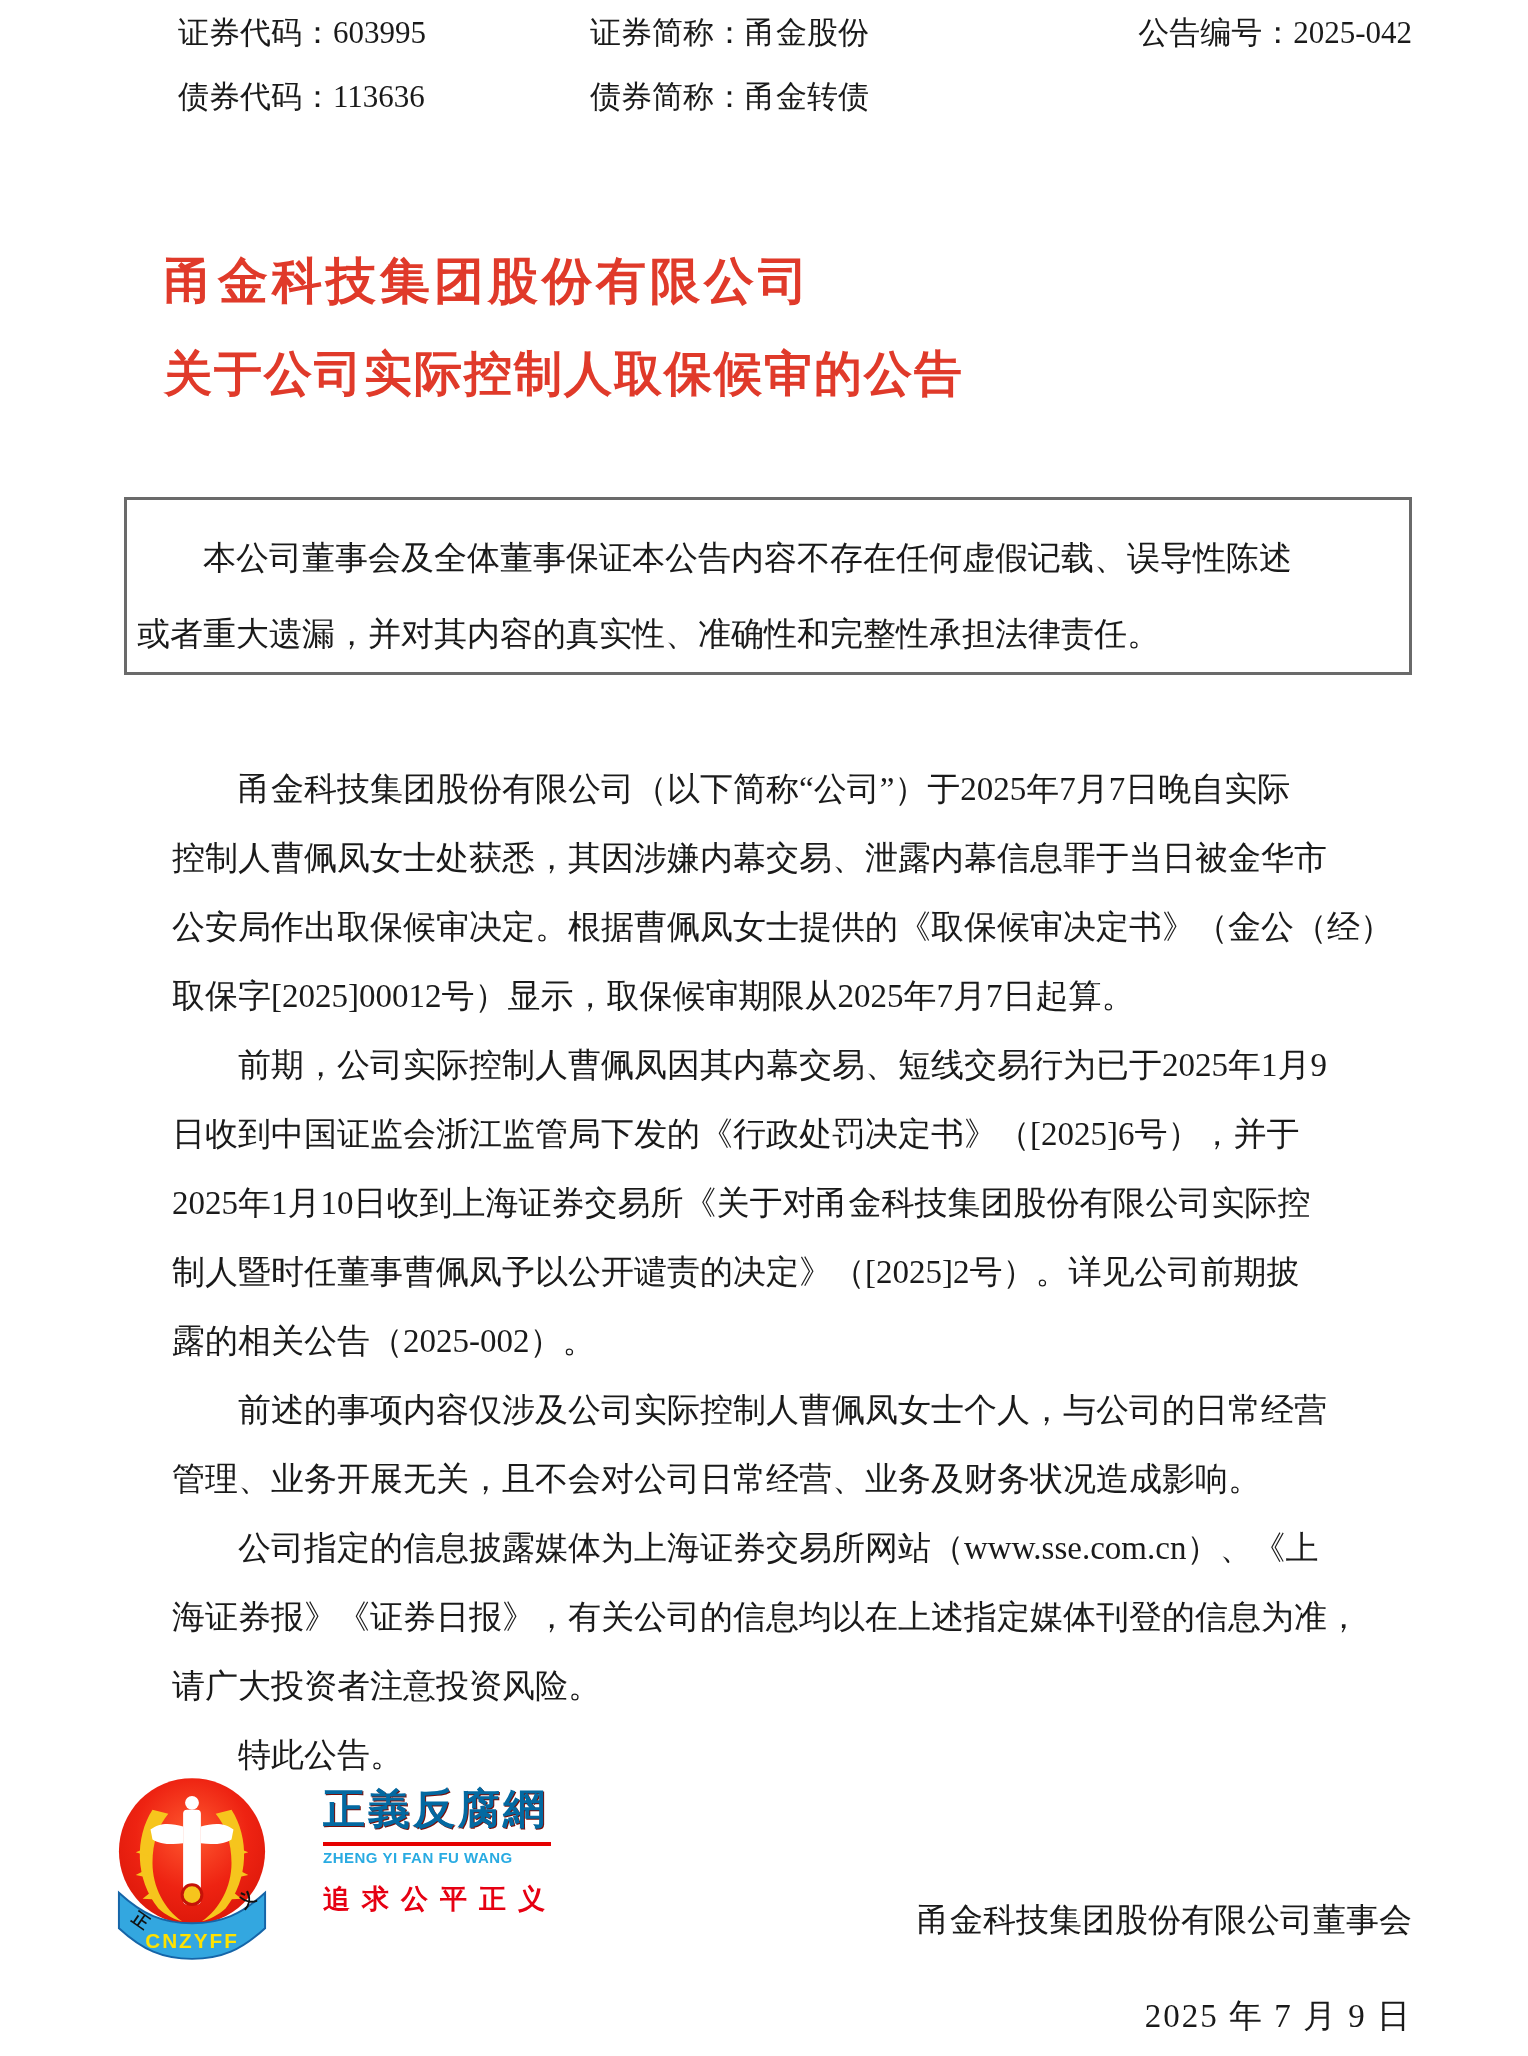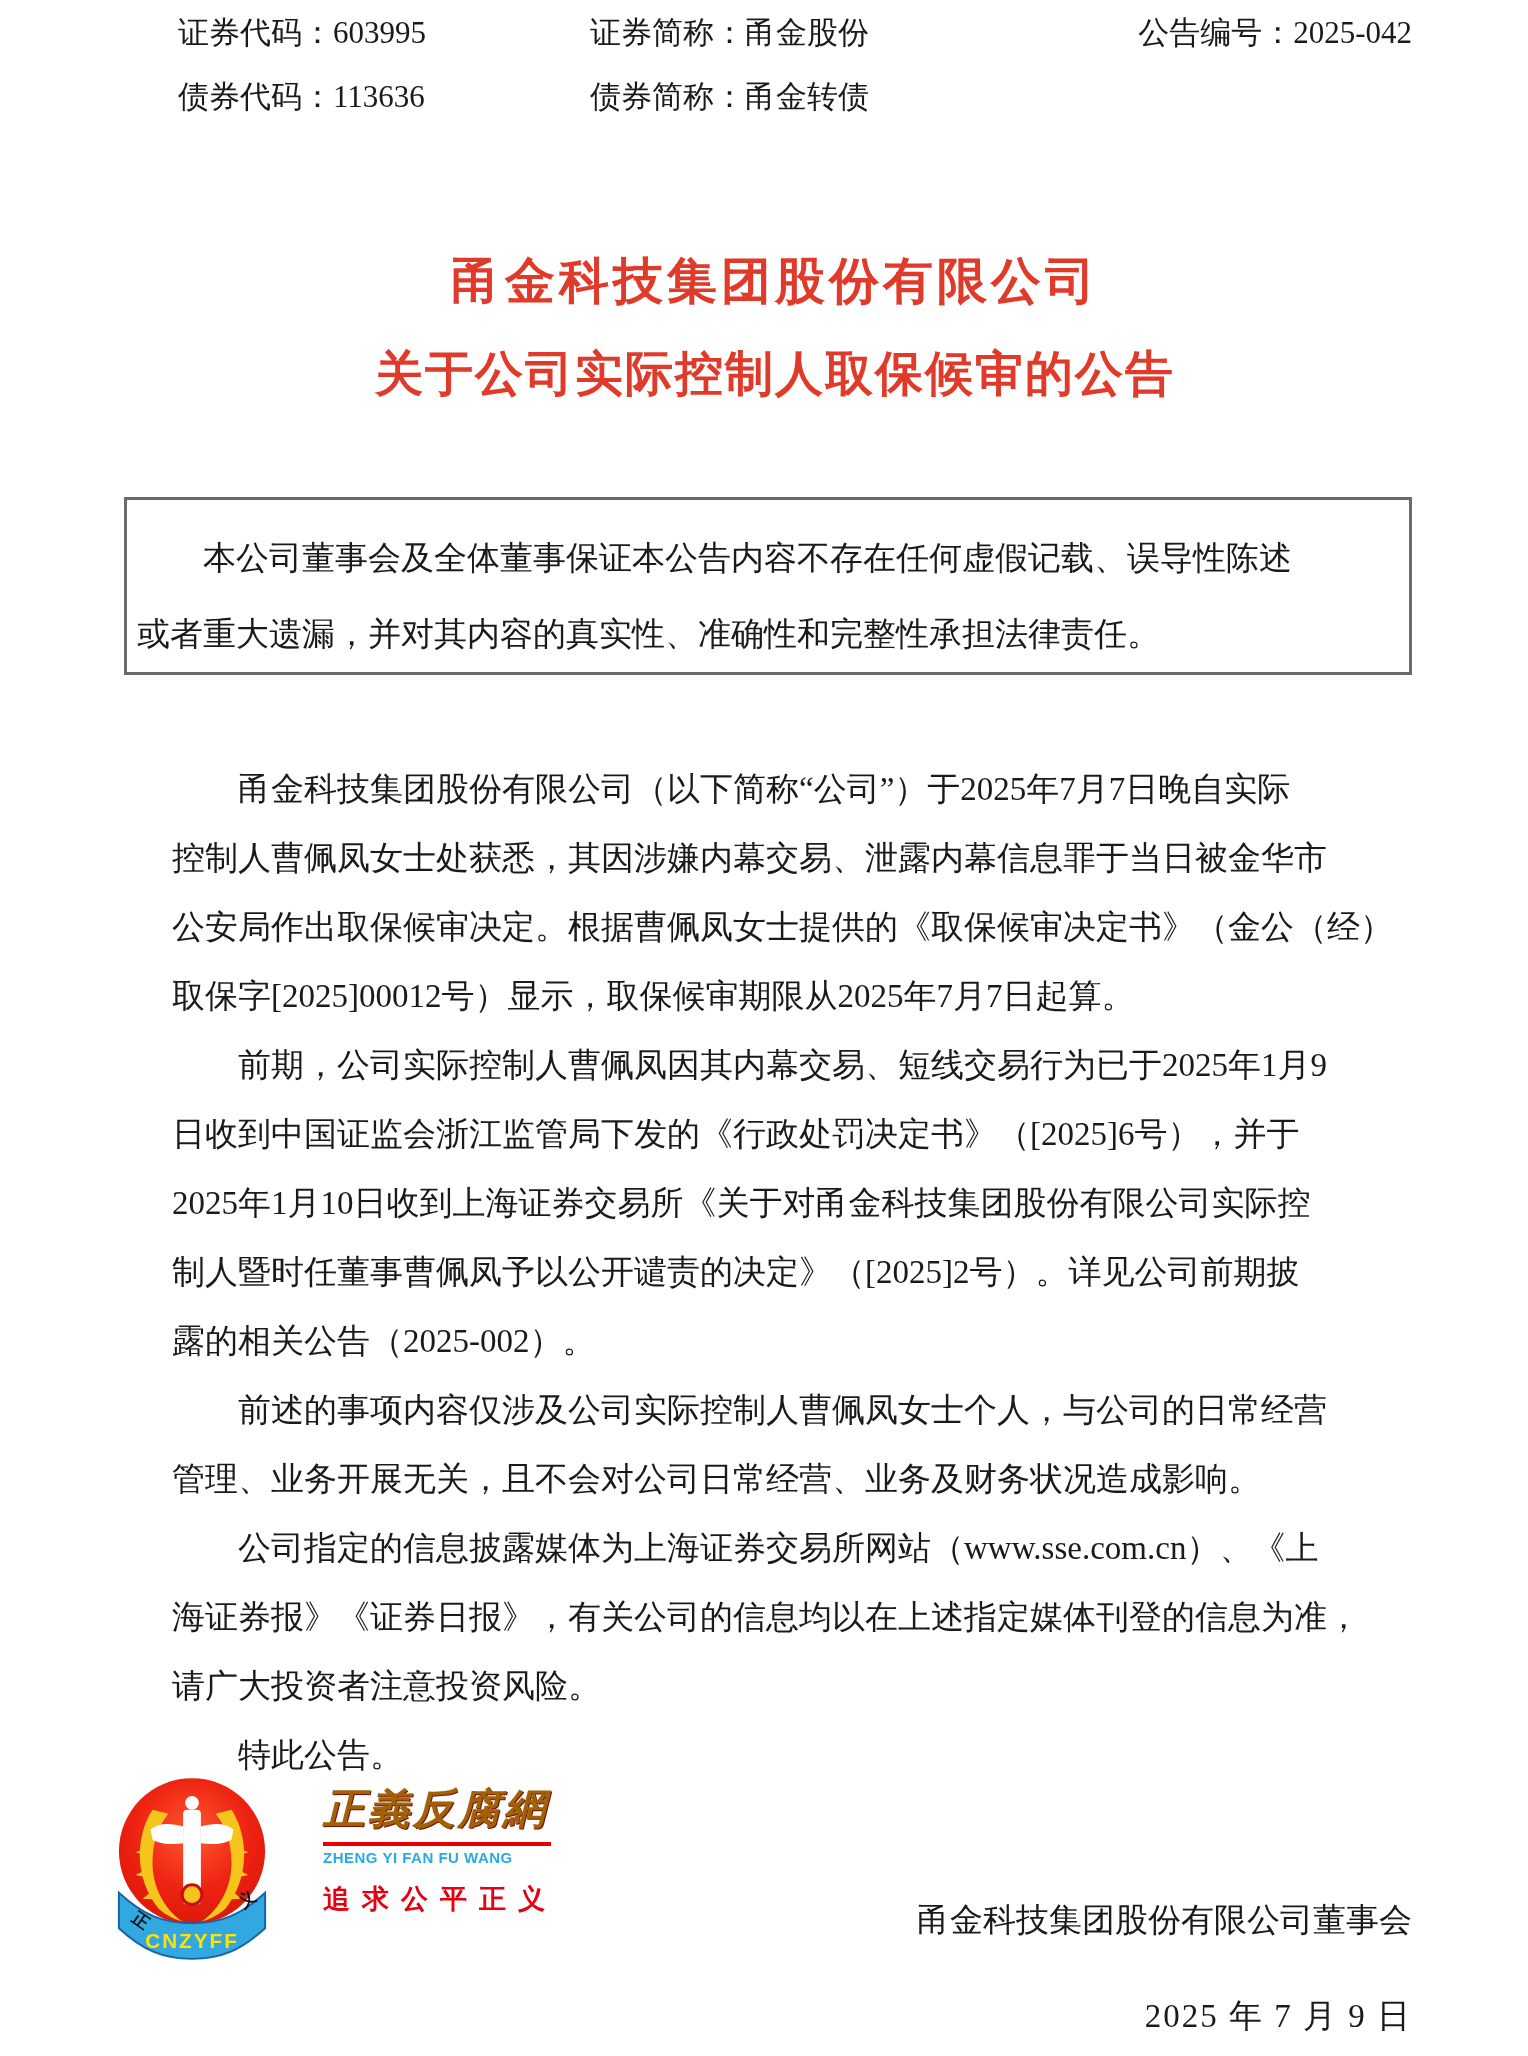--- a/index.html
+++ b/index.html
@@ -14,21 +14,21 @@
   
   .hdr-row{position:absolute;left:170px;right:116px;font-size:31px;line-height:38px;white-space:nowrap;}
   .hdr-row1{top:14px;}
   .hdr-row2{top:78px;}
   .hdr-cell{position:absolute;top:0;}
   .hdr-c1{left:8px;text-align:right;}
   .hdr-c2{left:420px;}
   .hdr-c3{right:0;}
   
   .doc-title{
-    position:absolute;left:154px;width:1242px;text-align:center;
+    position:absolute;left:164px;width:1242px;
     font-family:"Liberation Sans","DejaVu Sans",sans-serif;
     font-weight:bold;color:#e03a2a;white-space:nowrap;
   }
   .doc-title1{top:248px;font-size:50px;letter-spacing:4px;}
   .doc-title2{top:342px;font-size:48px;letter-spacing:2px;}
   
   .disclaimer{
     position:absolute;top:497px;left:124px;width:1288px;height:178px;
     border:3px solid #6a6a6a;box-sizing:border-box;
     padding:20px 10px 12px 10px;
@@ -38,22 +38,22 @@
   .indent{text-indent:66px;}
   
   .body-text{position:absolute;top:755px;left:172px;width:1242px;font-size:33px;}
   .line{height:69px;line-height:69px;white-space:nowrap;}
   
   .wm{position:absolute;left:113px;top:1770px;width:460px;height:210px;}
   .wm-emblem{position:absolute;left:0;top:0;width:158px;height:198px;}
   .wm-textcol{position:absolute;left:210px;top:14px;width:230px;}
   .wm-zh{
     font-family:"Liberation Serif","DejaVu Serif",serif;
-    font-weight:bold;font-size:42px;line-height:50px;color:#a16207;
-    letter-spacing:3px;white-space:nowrap;text-shadow:1px 1px 0 #7a0f08;font-style:italic;
+    font-weight:bold;font-size:42px;line-height:50px;color:#0369a1;
+    letter-spacing:3px;white-space:nowrap;text-shadow:1px 1px 0 #7a0f08;
   }
   .wm-rule{margin-top:8px;width:228px;height:4px;background:#e60000;}
   .wm-en{
     margin-top:3px;
     font-family:"Liberation Sans","DejaVu Sans",sans-serif;
     font-weight:bold;font-size:15px;color:#29abe2;letter-spacing:0.5px;white-space:nowrap;
   }
   .wm-slogan{
     margin-top:15px;
     font-family:"Liberation Sans","DejaVu Sans",sans-serif;

